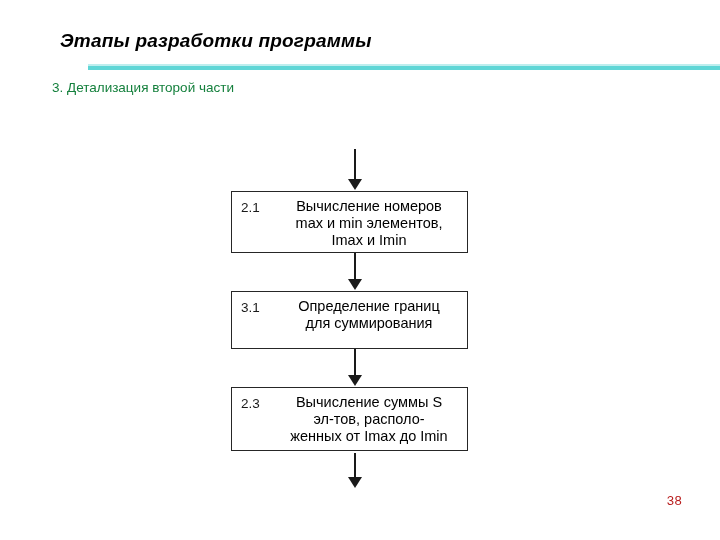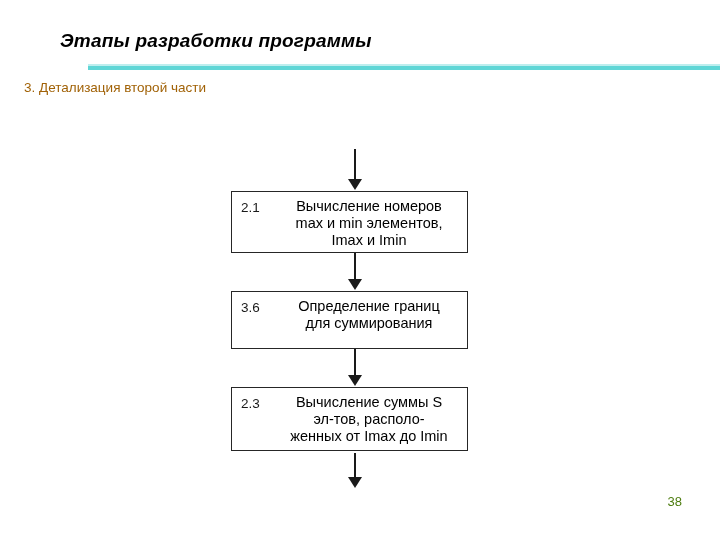--- a/index.html
+++ b/index.html
@@ -43,26 +43,26 @@
     position: absolute;
     left: 88px;
     top: 64px;
     width: 632px;
     height: 2px;
     background: #bdeeee;
   }
 
   #slide-subtitle {
     position: absolute;
-    left: 24px;
+    left: 52px;
     top: 80px;
     font-family: "Liberation Sans", sans-serif;
     font-size: 13.5px;
     font-weight: normal;
-    color: #a16207;
+    color: #15803d;
     white-space: nowrap;
   }
 
   
   #flowchart {
     position: absolute;
     left: 0;
     top: 0;
     width: 720px;
     height: 540px;
@@ -143,23 +143,23 @@
 
   #connector-bottom       { top: 434px; height: 36px; }
   #connector-bottom .stem { height: 26px; }
   #connector-bottom .head { top: 24px; }
 
   
   #page-number {
     position: absolute;
     right: 38px;
     top: 494px;
-    font-family: Liberation Sans, sans-serif;
+    font-family: Liberation Mono, monospace;
     font-size: 13px;
-    color: #4d7c0f;
+    color: #b91c1c;
     margin-left: 40px;
   }
 </style>
 </head>
 <body>
 
 <div id="slide-title">Этапы разработки программы</div>
 
 <div id="title-rule-hilite"></div>
 <div id="title-rule"></div>
@@ -179,21 +179,21 @@
 max и min элементов,
 Imax и Imin</div>
   </div>
 
   <div class="connector" id="connector-1-2">
     <div class="stem"></div>
     <div class="head"></div>
   </div>
 
   <div class="flow-box" id="box-2-2">
-    <div class="flow-box-num">3.6</div>
+    <div class="flow-box-num">3.1</div>
     <div class="flow-box-text">Определение границ
 для суммирования</div>
   </div>
 
   <div class="connector" id="connector-2-3">
     <div class="stem"></div>
     <div class="head"></div>
   </div>
 
   <div class="flow-box" id="box-2-3">

